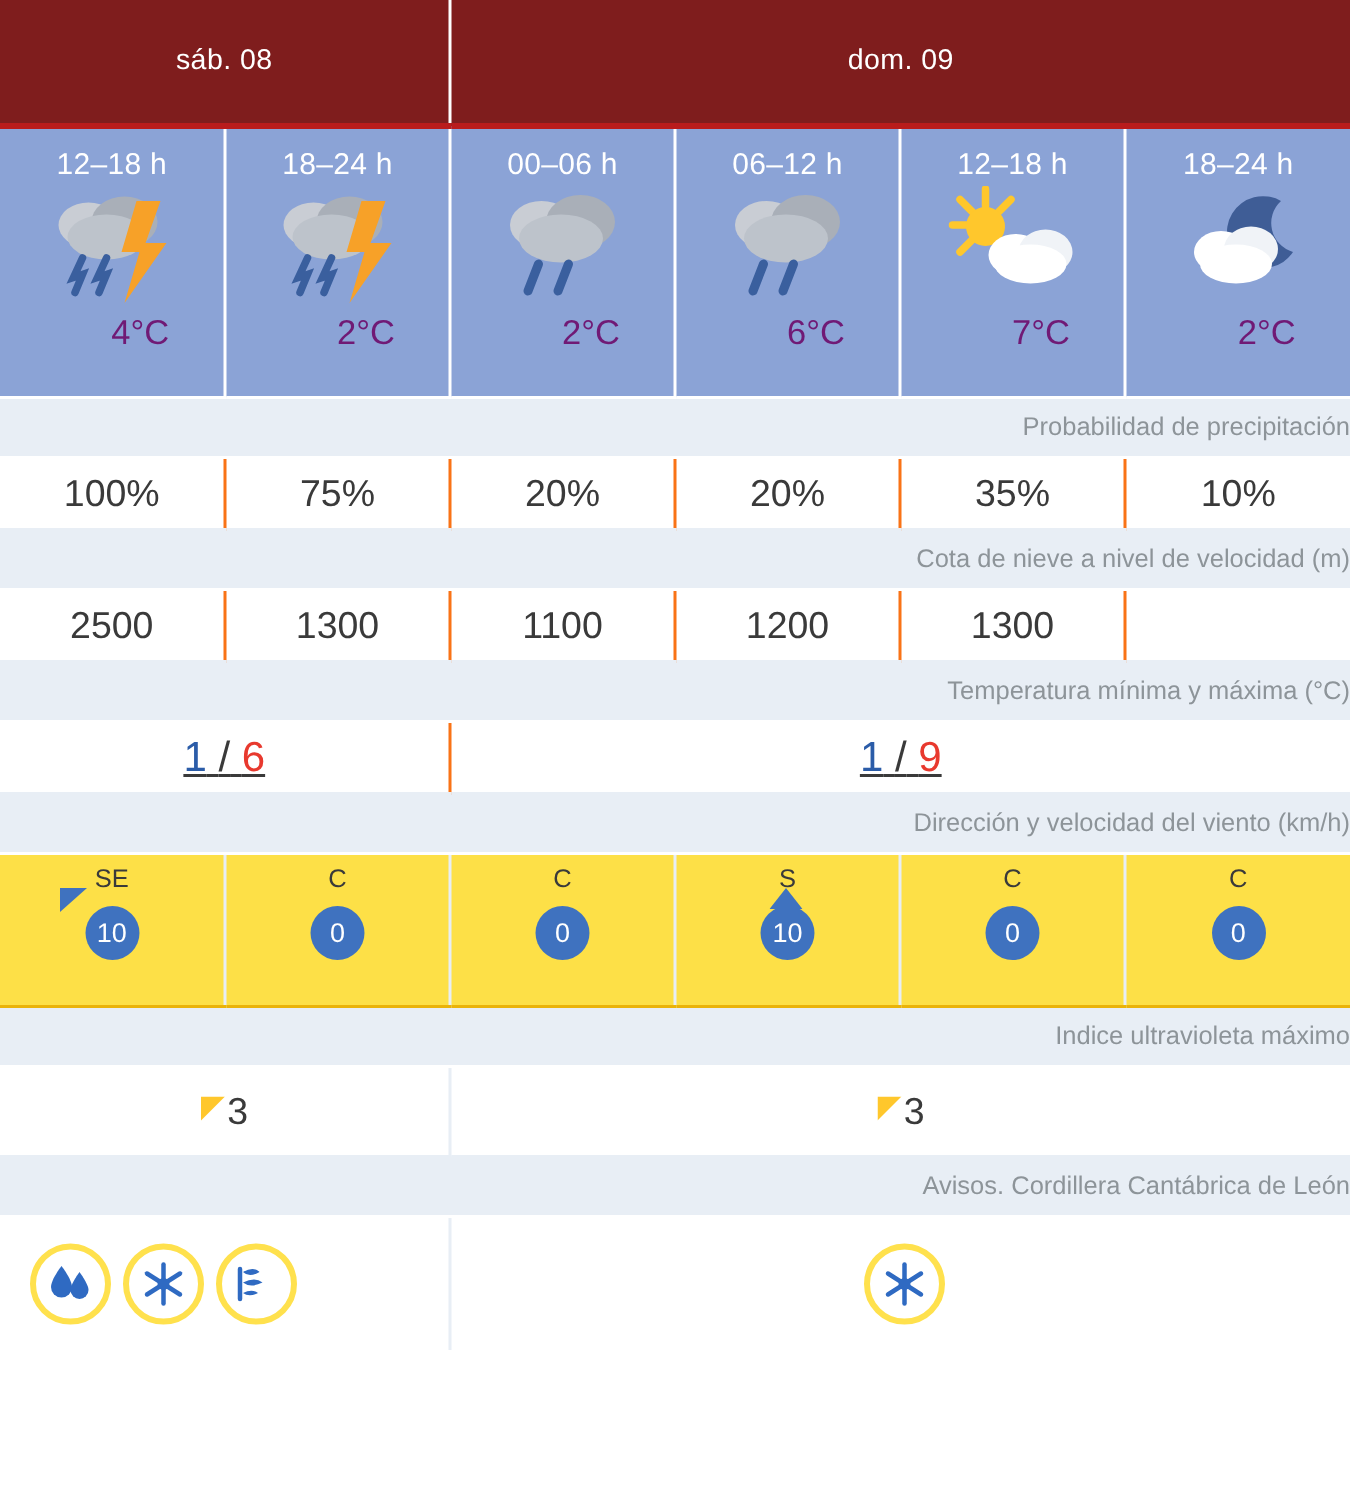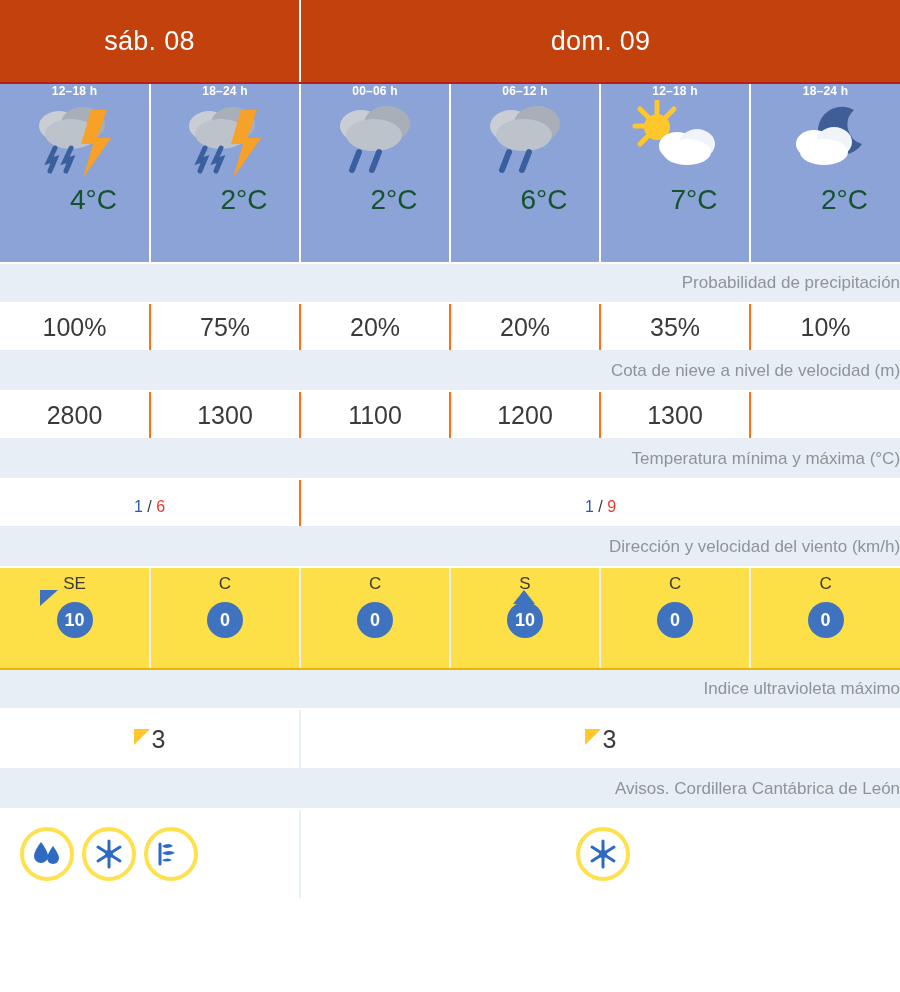--- a/index.html
+++ b/index.html
@@ -16,52 +16,52 @@
   }
   #weather-table {
     width: 900px;
     border-collapse: collapse;
     table-layout: fixed;
   }
   td, th { padding: 0; margin: 0; }
 
   
   .day-header {
-    background: #c2410c;
+    background: #7f1d1d;
     color: #ffffff;
-    font-size: 27px;
+    font-size: 19px;
     text-align: center;
     height: 82px;
     vertical-align: middle;
     border-right: 2px solid #ffffff;
-    border-bottom: 2px solid #b91c1c;
+    border-bottom: 4px solid #b91c1c;
     letter-spacing: 0.3px;
   }
   .day-header:last-child { border-right: none; }
 
   
   .period-cell {
     background: #8ba3d6;
     border-right: 2px solid #ffffff;
     border-bottom: 2px solid #ffffff;
     height: 178px;
     vertical-align: top;
     text-align: center;
   }
   .period-cell:last-child { border-right: none; }
   .period-label {
     color: #ffffff;
-    font-size: 12px;
+    font-size: 20px;
+    padding-top: 13px;
     display: block;
     letter-spacing: 0.2px;
-    font-weight: bold;
   }
   .period-temp {
-    color: #14532d;
-    font-size: 28px;
+    color: #701a75;
+    font-size: 23px;
     display: block;
     padding-top: 2px;
     margin-left: 38px;
   }
   .sky-icon {
     height: 84px;
     display: flex;
     align-items: center;
     justify-content: center;
   }
@@ -84,21 +84,21 @@
     text-align: center;
     font-size: 25px;
     color: #3a3a3a;
     height: 46px;
     border-right: 2px solid #f97316;
     border-bottom: 2px solid #e8eef5;
     vertical-align: middle;
   }
   .val-cell:last-child { border-right: none; }
 
-  .temp-minmax { font-size: 16px; }
+  .temp-minmax { font-size: 28px; text-decoration: underline; }
   .t-min { color: #2b5ca8; }
   .t-sep { color: #3a3a3a; }
   .t-max { color: #e8392e; }
 
   
   .wind-cell {
     background: #fde047;
     text-align: center;
     height: 100px;
     border-right: 2px solid #e8eef5;
@@ -122,21 +122,20 @@
   .wind-badge {
     width: 36px;
     height: 36px;
     border-radius: 50%;
     background: #3f72bf;
     color: #ffffff;
     font-size: 18px;
     display: flex;
     align-items: center;
     justify-content: center;
-    font-weight: bold;
   }
   .wind-arrow {
     position: absolute;
     top: -2px;
     width: 26px;
     height: 18px;
   }
 
   
   .uv-cell {
@@ -301,21 +300,21 @@
     <td class="val-cell">20%</td>
     <td class="val-cell">20%</td>
     <td class="val-cell">35%</td>
     <td class="val-cell">10%</td>
   </tr>
 
   <tr>
     <td class="section-title" colspan="6">Cota de nieve a nivel de velocidad (m)</td>
   </tr>
   <tr>
-    <td class="val-cell">2800</td>
+    <td class="val-cell">2500</td>
     <td class="val-cell">1300</td>
     <td class="val-cell">1100</td>
     <td class="val-cell">1200</td>
     <td class="val-cell">1300</td>
     <td class="val-cell"></td>
   </tr>
 
   <tr>
     <td class="section-title" colspan="6">Temperatura mínima y máxima (°C)</td>
   </tr>

